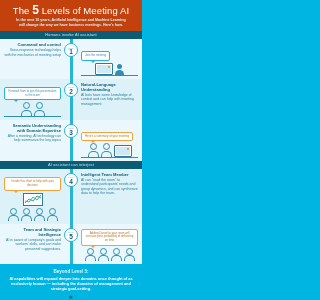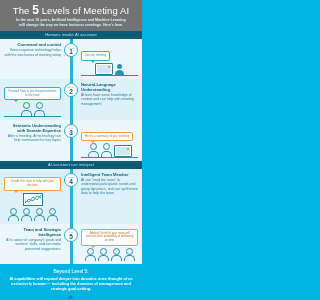--- a/index.html
+++ b/index.html
@@ -4,21 +4,21 @@
 <style>
   html,body{margin:0;padding:0;}
   body{
     width:142px;height:300px;overflow:hidden;
     font-family:"Liberation Sans",sans-serif;
     background:#00b5e2;
   }
   .page{position:relative;width:142px;height:300px;background:#00b5e2;}
 
   
-  .header{padding:5px 6px 4px;text-align:center;background:#737373;}
+  .header{padding:5px 6px 4px;text-align:center;background:#c2410c;}
   .title{
     font-size:9.5px;line-height:11px;color:#ffffff;font-weight:300;
     letter-spacing:.1px;white-space:nowrap;
   }
   .title .big{font-size:12px;font-weight:700;color:#ffffff;}
   .subtitle{
     margin-top:2px;font-size:3.6px;line-height:4.6px;color:#d9f3fb;font-weight:700;
     padding:0 8px;
   }
 

